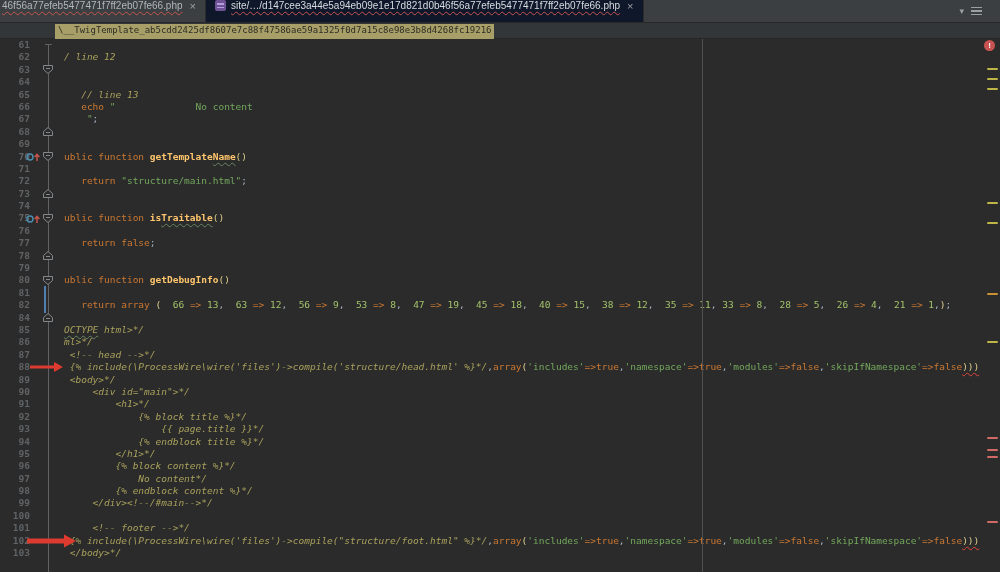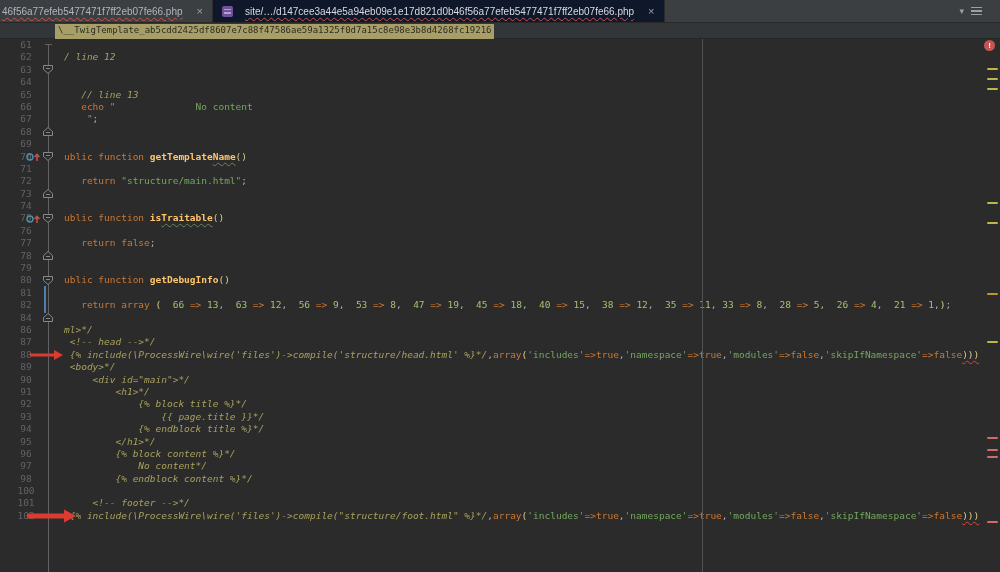--- a/index.html
+++ b/index.html
@@ -7,21 +7,21 @@
     position:relative; width:1000px; height:572px; overflow:hidden;
     background:#2B2B2B; font-family:"DejaVu Sans Mono", monospace;
   }
   
   #tabbar {
     position:absolute; left:0; top:0; width:1000px; height:22px;
     background:#3C3F41; border-bottom:1px solid #282828;
     display:flex; align-items:stretch;
     font-family:"Liberation Sans", sans-serif; font-size:10px; color:#AEB6BD;
   }
-  .tab { display:flex; align-items:center; gap:12px; padding:0 9px; border-right:1px solid #2c2c2c; cursor:default; }
+  .tab { display:flex; gap:5px; padding:0 9px; border-right:1px solid #2c2c2c; cursor:default; }
   .tab.first { padding-left:2px; }
   .tab.active { background:#0f172a; color:#D6DCE0; }
   .tab-title { text-decoration:underline wavy #C75450 1px; text-underline-offset:2px; white-space:nowrap; }
   .tab-close { color:#9DA0A3; font-size:11px; padding-left:2px; }
   .tabbar-spacer { flex:1; }
   .tabbar-right { display:flex; align-items:center; gap:7px; padding-right:18px; }
   .chev { color:#9DA0A3; font-size:9px; }
   .burger { width:11px; height:9px; position:relative; }
   .burger i { position:absolute; left:0; right:0; height:1.5px; background:#9DA0A3; display:block; }
   .burger i:nth-child(1){top:0} .burger i:nth-child(2){top:3.5px} .burger i:nth-child(3){top:7px}
@@ -35,21 +35,21 @@
   }
   #crumb-chip {
     position:absolute; left:55px; top:1px; height:20px; line-height:12px;
     background:#A89F68; color:#2d2d24; padding:0 3px;
     font-size:9px; font-family:"DejaVu Sans Mono", monospace; white-space:nowrap;
   }
   
   #editor { position:absolute; left:0; top:39px; width:1000px; height:533px; background:#2B2B2B; }
   .row { position:relative; height:12.4px; line-height:12.4px; font-size:9.5px; white-space:pre; }
   .gut { position:absolute; left:0; top:0; width:54px; height:100%; }
-  .num { position:absolute; left:11px; top:0; width:30px; text-align:center; color:#606366; }
+  .num { position:absolute; left:0; top:0; width:30px; text-align:right; color:#606366;font-weight:bold; }
   .codecell { position:absolute; left:64px; top:0; white-space:pre; }
   .tk-k { color:#CC7832; }
   .tk-m { color:#FFC66D; font-weight:bold; }
   .tk-s { color:#73A85C; }
   .tk-n { color:#A3C26B; }
   .tk-p { color:#A9B7C6; }
   .tk-v { color:#C87E52; }
   .tk-br { color:#D9CD8C; }
   .tk-c { color:#A8A05C; font-style:italic; }
   .u-err { text-decoration:underline wavy #E0453B 1px; text-underline-offset:2px; }
@@ -154,42 +154,45 @@
         <div class="row"><div class="gut"><span class="num">80</span><span class="fold-mark"><svg width="10" height="9" viewBox="0 0 10 9">
                 <path d="M0.5 0.5 h9 v4 l-4.5 4 l-4.5 -4 z" fill="#2B2B2B" stroke="#85898B"></path>
                 <line x1="3" y1="3.5" x2="7" y2="3.5" stroke="#85898B"></line>
               </svg></span></div><div class="codecell"><span class="tk-k">ublic function </span><span class="tk-m">getDebugInfo</span><span class="tk-br">()</span></div></div>
         <div class="row"><div class="gut"><span class="num">81</span></div><div class="codecell"></div></div>
         <div class="row"><div class="gut"><span class="num">82</span></div><div class="codecell"><span class="tk-k">   return array </span><span class="tk-br">(</span><span class="tk-p">  </span><span class="tk-n">66</span><span class="tk-k"> =&gt; </span><span class="tk-n">13</span><span class="tk-p">,  </span><span class="tk-n">63</span><span class="tk-k"> =&gt; </span><span class="tk-n">12</span><span class="tk-p">,  </span><span class="tk-n">56</span><span class="tk-k"> =&gt; </span><span class="tk-n">9</span><span class="tk-p">,  </span><span class="tk-n">53</span><span class="tk-k"> =&gt; </span><span class="tk-n">8</span><span class="tk-p">,  </span><span class="tk-n">47</span><span class="tk-k"> =&gt; </span><span class="tk-n">19</span><span class="tk-p">,  </span><span class="tk-n">45</span><span class="tk-k"> =&gt; </span><span class="tk-n">18</span><span class="tk-p">,  </span><span class="tk-n">40</span><span class="tk-k"> =&gt; </span><span class="tk-n">15</span><span class="tk-p">,  </span><span class="tk-n">38</span><span class="tk-k"> =&gt; </span><span class="tk-n">12</span><span class="tk-p">,  </span><span class="tk-n">35</span><span class="tk-k"> =&gt; </span><span class="tk-n">11</span><span class="tk-p">, </span><span class="tk-n">33</span><span class="tk-k"> =&gt; </span><span class="tk-n">8</span><span class="tk-p">,  </span><span class="tk-n">28</span><span class="tk-k"> =&gt; </span><span class="tk-n">5</span><span class="tk-p">,  </span><span class="tk-n">26</span><span class="tk-k"> =&gt; </span><span class="tk-n">4</span><span class="tk-p">,  </span><span class="tk-n">21</span><span class="tk-k"> =&gt; </span><span class="tk-n">1</span><span class="tk-p">,</span><span class="tk-br">)</span><span class="tk-p">;</span></div></div>
         <div class="row"><div class="gut"><span class="num">84</span><span class="fold-mark"><svg width="10" height="9" viewBox="0 0 10 9">
                 <path d="M0.5 8.5 h9 v-4 l-4.5 -4 l-4.5 4 z" fill="#2B2B2B" stroke="#85898B"></path>
                 <line x1="3" y1="5.5" x2="7" y2="5.5" stroke="#85898B"></line>
               </svg></span></div><div class="codecell"></div></div>
+        <div class="row"><div class="gut"><span class="num">85</span></div><div class="codecell"><span class="tk-c u-typo">OCTYPE</span><span class="tk-c"> html&gt;*/</span></div></div>
         <div class="row"><div class="gut"><span class="num">86</span></div><div class="codecell"><span class="tk-c">ml&gt;*/</span></div></div>
         <div class="row"><div class="gut"><span class="num">87</span></div><div class="codecell"><span class="tk-c"> &lt;!-- head --&gt;*/</span></div></div>
         <div class="row"><div class="gut"><span class="num">88</span></div><div class="codecell"><span class="tk-c"> {% include(\ProcessWire\wire('files')-&gt;compile('structure/head.html' %}*/</span><span class="tk-p">,</span><span class="tk-k">array</span><span class="tk-br">(</span><span class="tk-s">'includes'</span><span class="tk-k">=&gt;true</span><span class="tk-p">,</span><span class="tk-s">'namespace'</span><span class="tk-k">=&gt;true</span><span class="tk-p">,</span><span class="tk-s">'modules'</span><span class="tk-k">=&gt;false</span><span class="tk-p">,</span><span class="tk-s">'skipIfNamespace'</span><span class="tk-k">=&gt;false</span><span class="tk-br u-err">)))</span></div><span class="arrow-anno" style="left: 29px; top: 0px;"><svg width="34" height="12" viewBox="0 0 34 12">
               <line x1="1" y1="6" x2="26" y2="6" stroke="#DE3B30" stroke-width="3"></line>
               <polygon points="25,1 34,6 25,11" fill="#DE3B30"></polygon>
             </svg></span></div>
         <div class="row"><div class="gut"><span class="num">89</span></div><div class="codecell"><span class="tk-c"> &lt;body&gt;*/</span></div></div>
         <div class="row"><div class="gut"><span class="num">90</span></div><div class="codecell"><span class="tk-c">     &lt;div id="main"&gt;*/</span></div></div>
         <div class="row"><div class="gut"><span class="num">91</span></div><div class="codecell"><span class="tk-c">         &lt;h1&gt;*/</span></div></div>
         <div class="row"><div class="gut"><span class="num">92</span></div><div class="codecell"><span class="tk-c">             {% block title %}*/</span></div></div>
         <div class="row"><div class="gut"><span class="num">93</span></div><div class="codecell"><span class="tk-c">                 {{ page.title }}*/</span></div></div>
         <div class="row"><div class="gut"><span class="num">94</span></div><div class="codecell"><span class="tk-c">             {% endblock title %}*/</span></div></div>
         <div class="row"><div class="gut"><span class="num">95</span></div><div class="codecell"><span class="tk-c">         &lt;/h1&gt;*/</span></div></div>
         <div class="row"><div class="gut"><span class="num">96</span></div><div class="codecell"><span class="tk-c">         {% block content %}*/</span></div></div>
         <div class="row"><div class="gut"><span class="num">97</span></div><div class="codecell"><span class="tk-c">             No content*/</span></div></div>
         <div class="row"><div class="gut"><span class="num">98</span></div><div class="codecell"><span class="tk-c">         {% endblock content %}*/</span></div></div>
+        <div class="row"><div class="gut"><span class="num">99</span></div><div class="codecell"><span class="tk-c">     &lt;/div&gt;&lt;!--/#main--&gt;*/</span></div></div>
         <div class="row"><div class="gut"><span class="num">100</span></div><div class="codecell"></div></div>
         <div class="row"><div class="gut"><span class="num">101</span></div><div class="codecell"><span class="tk-c">     &lt;!-- footer --&gt;*/</span></div></div>
         <div class="row"><div class="gut"><span class="num">102</span></div><div class="codecell"><span class="tk-c"> {% include(\ProcessWire\wire('files')-&gt;compile("structure/foot.html" %}*/</span><span class="tk-p">,</span><span class="tk-k">array</span><span class="tk-br">(</span><span class="tk-s">'includes'</span><span class="tk-k">=&gt;true</span><span class="tk-p">,</span><span class="tk-s">'namespace'</span><span class="tk-k">=&gt;true</span><span class="tk-p">,</span><span class="tk-s">'modules'</span><span class="tk-k">=&gt;false</span><span class="tk-p">,</span><span class="tk-s">'skipIfNamespace'</span><span class="tk-k">=&gt;false</span><span class="tk-br u-err">)))</span></div><span class="arrow-anno" style="left: 26px; top: -1px;"><svg width="50" height="14" viewBox="0 0 50 14">
               <line x1="1" y1="7" x2="40" y2="7" stroke="#DE3B30" stroke-width="5"></line>
               <polygon points="38,0.5 50,7 38,13.5" fill="#DE3B30"></polygon>
             </svg></span></div>
+        <div class="row"><div class="gut"><span class="num">103</span></div><div class="codecell"><span class="tk-c"> &lt;/body&gt;*/</span></div></div>
       </div>
     <div id="margin-guide" style="left: 702px;"></div>
     <div id="change-bar" style="top: 247px; height: 26.8px;"></div>
   </div>
 
   <div id="err-indicator">!</div>
   <div id="stripe">
       <div class="stripe-mark stripe-warn" style="top: 68px;"></div>
       <div class="stripe-mark stripe-warn" style="top: 78px;"></div>
       <div class="stripe-mark stripe-warn" style="top: 88px;"></div>

